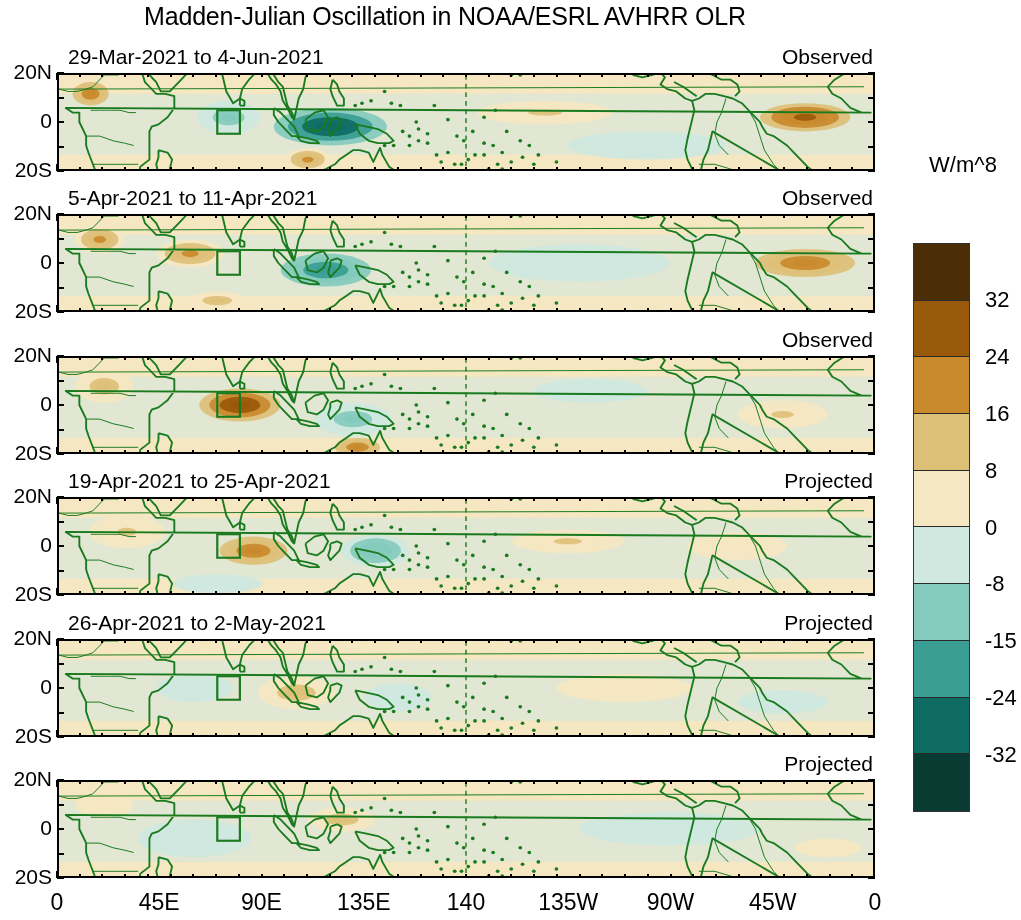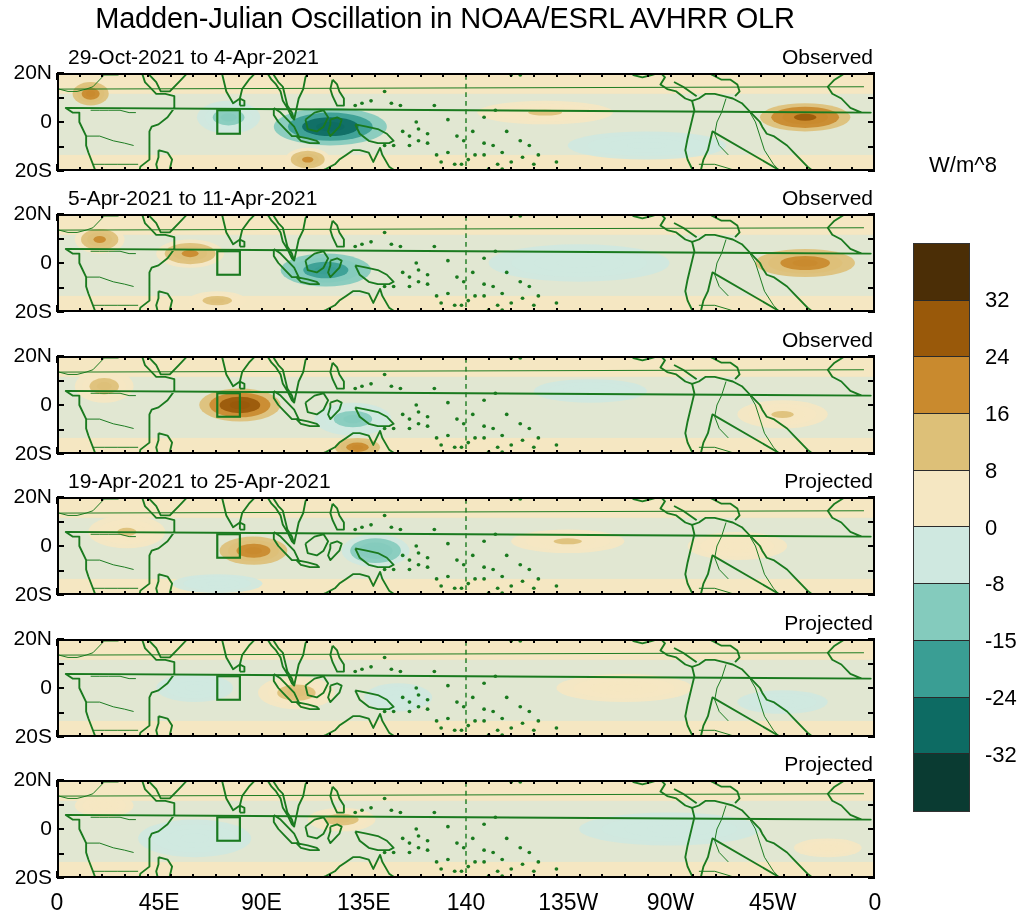--- a/index.html
+++ b/index.html
@@ -1,20 +1,20 @@
 <!DOCTYPE html>
 <html><head>
 <meta charset="utf-8">
 <style>
   html,body{margin:0;padding:0;background:#ffffff;}
   body{width:1021px;height:920px;position:relative;overflow:hidden;
        font-family:"Liberation Sans","DejaVu Sans",sans-serif;color:#000;}
   #fig{position:absolute;left:0;top:0;width:1021px;height:920px;}
   .title{position:absolute;left:0;top:2px;width:890px;text-align:center;
-         font-size:29px;letter-spacing:-.2px;white-space:nowrap;}
+         font-size:25px;letter-spacing:-.2px;white-space:nowrap;}
   .panel{position:absolute;left:57px;width:818px;height:98px;
          border:2px solid #000;box-sizing:border-box;overflow:hidden;background:#f2e6c8;}
   .panel svg{display:block;width:100%;height:100%;}
   .panel-date{position:absolute;left:68px;font-size:21px;white-space:nowrap;}
   .panel-status{position:absolute;right:148px;font-size:21px;white-space:nowrap;}
   .ylab{position:absolute;font-size:21px;text-align:right;width:52px;white-space:nowrap;}
   .xlab{position:absolute;top:889px;font-size:23px;text-align:center;white-space:nowrap;
         transform:translateX(-50%);}
   .cbar{position:absolute;left:913px;top:243px;width:57px;height:569px;
         border:1px solid #333;box-sizing:border-box;}
@@ -44,21 +44,21 @@
       <div class="cband" style="height: 10%; background: rgb(221, 192, 120);"></div>
       <div class="cband" style="height: 10%; background: rgb(245, 231, 194);"></div>
       <div class="cband" style="height: 10%; background: rgb(207, 232, 224);"></div>
       <div class="cband" style="height: 10%; background: rgb(132, 203, 189);"></div>
       <div class="cband" style="height: 10%; background: rgb(58, 158, 148);"></div>
       <div class="cband" style="height: 10%; background: rgb(13, 107, 99);"></div>
       <div class="cband" style="height: 10%; background: rgb(10, 59, 50);"></div>
     </div>
   <div id="cbticks"></div>
 
-<div class="panel-date" style="top: 45px;">29-Oct-2021 to 4-Apr-2021</div>
+<div class="panel-date" style="top: 45px;">29-Mar-2021 to 4-Jun-2021</div>
     <div class="panel-status" style="top: 45px;">Observed</div>
     <div class="ylab" style="left: 0px; top: 60px;">20N</div>
     <div class="ylab" style="left: 0px; top: 109px;">0</div>
     <div class="ylab" style="left: 0px; top: 158px;">20S</div>
     <div class="panel" style="top: 73px;">
       <svg viewBox="0 0 818 98" preserveAspectRatio="none">
         <defs></defs>
         <rect x="0" y="0" width="818" height="98" fill="#f5e7c2"></rect>
         <rect x="0" y="19.6" width="818" height="63.699999999999996" fill="#cfe8e0" opacity="0.55"></rect>
         <ellipse cx="272.66666666666663" cy="53.900000000000006" rx="56.80555555555556" ry="19.6" fill="#84cbbd" opacity="0.92"></ellipse>
@@ -883,20 +883,21 @@
     <div class="tickh" style="left: 57px; top: 496px;"></div>
     <div class="tickh" style="left: 868px; top: 496px;"></div>
     <div class="tickh" style="left: 57px; top: 520.5px;"></div>
     <div class="tickh" style="left: 868px; top: 520.5px;"></div>
     <div class="tickh" style="left: 57px; top: 545px;"></div>
     <div class="tickh" style="left: 868px; top: 545px;"></div>
     <div class="tickh" style="left: 57px; top: 569.5px;"></div>
     <div class="tickh" style="left: 868px; top: 569.5px;"></div>
     <div class="tickh" style="left: 57px; top: 594px;"></div>
     <div class="tickh" style="left: 868px; top: 594px;"></div>
+    <div class="panel-date" style="top: 611px;">26-Apr-2021 to 2-May-2021</div>
     <div class="panel-status" style="top: 611px;">Projected</div>
     <div class="ylab" style="left: 0px; top: 626px;">20N</div>
     <div class="ylab" style="left: 0px; top: 675px;">0</div>
     <div class="ylab" style="left: 0px; top: 724px;">20S</div>
     <div class="panel" style="top: 639px;">
       <svg viewBox="0 0 818 98" preserveAspectRatio="none">
         <defs></defs>
         <rect x="0" y="0" width="818" height="98" fill="#f5e7c2"></rect>
         <rect x="0" y="19.6" width="818" height="63.699999999999996" fill="#cfe8e0" opacity="0.55"></rect>
         <ellipse cx="238.58333333333334" cy="53.900000000000006" rx="38.62777777777778" ry="17.15" fill="#f5e7c2" opacity="0.92"></ellipse>

